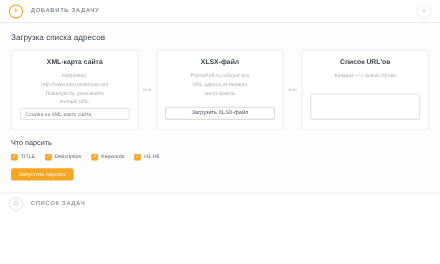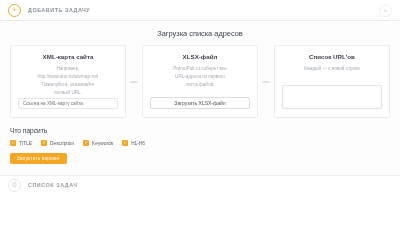--- a/index.html
+++ b/index.html
@@ -26,21 +26,21 @@
     font-size:5.4px;letter-spacing:.55px;color:#8b9298;text-transform:uppercase;
     font-weight:600;
   }
   .acc-toggle{
     margin-left:auto;width:11px;height:11px;border:1px solid #f0f0f0;border-radius:50%;
     display:flex;align-items:center;justify-content:center;color:#e2e2e2;font-size:6px;
   }
 
   
   .body{padding:8px 10px 0 10px;box-sizing:border-box;}
-  .section-title{font-size:7.4px;color:#3d444b;margin:0 0 7px 0;font-weight:400;text-align:center;}
+  .section-title{font-size:7.4px;color:#3d444b;margin:0 0 7px 0;font-weight:400;}
 
   
   .cards{display:flex;align-items:stretch;}
   .card{
     background:#ffffff;border:1px solid #ededed;border-radius:2px;
     flex:1 1 0;min-width:0;padding:7px 7px 8px 7px;box-sizing:border-box;
     display:flex;flex-direction:column;align-items:center;
     height:73px;
   }
   .card-title{font-size:6.2px;font-weight:700;color:#3d444b;margin-bottom:5px;text-align:center;}

